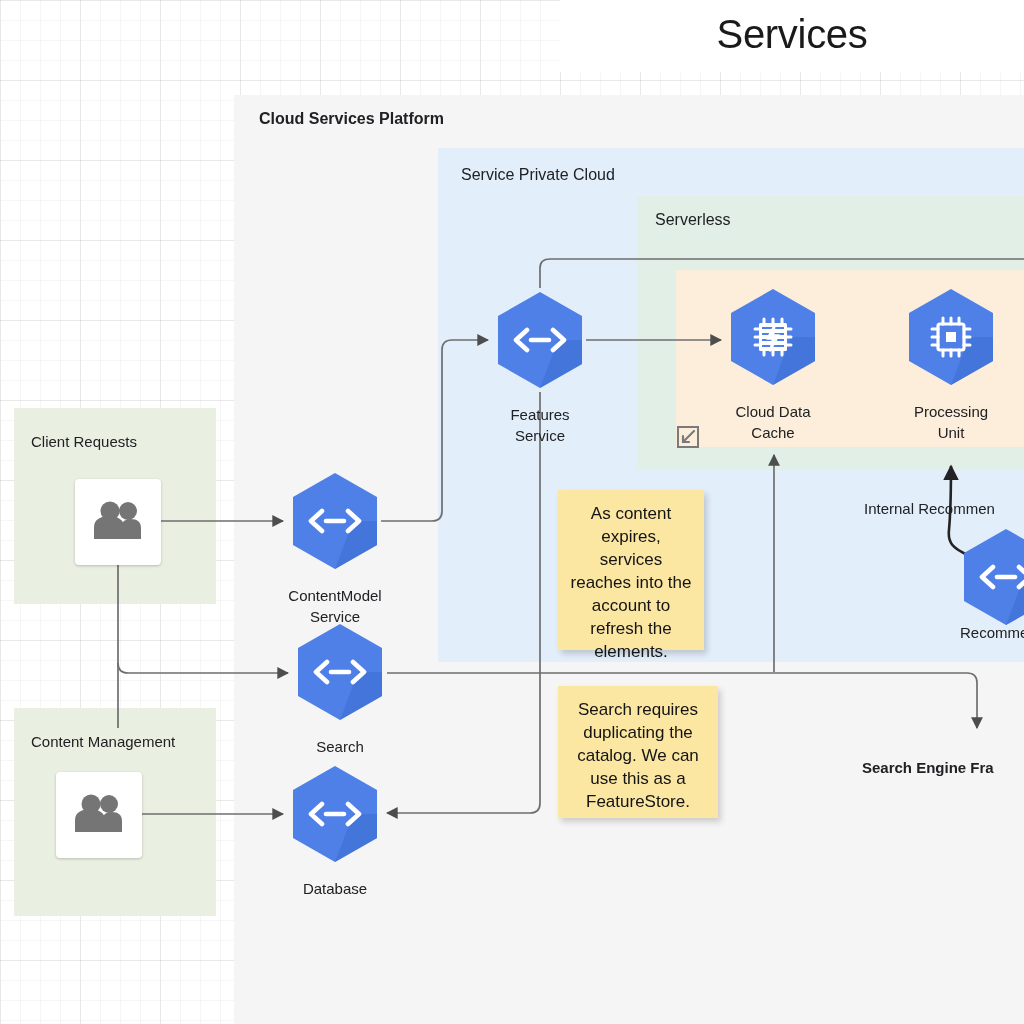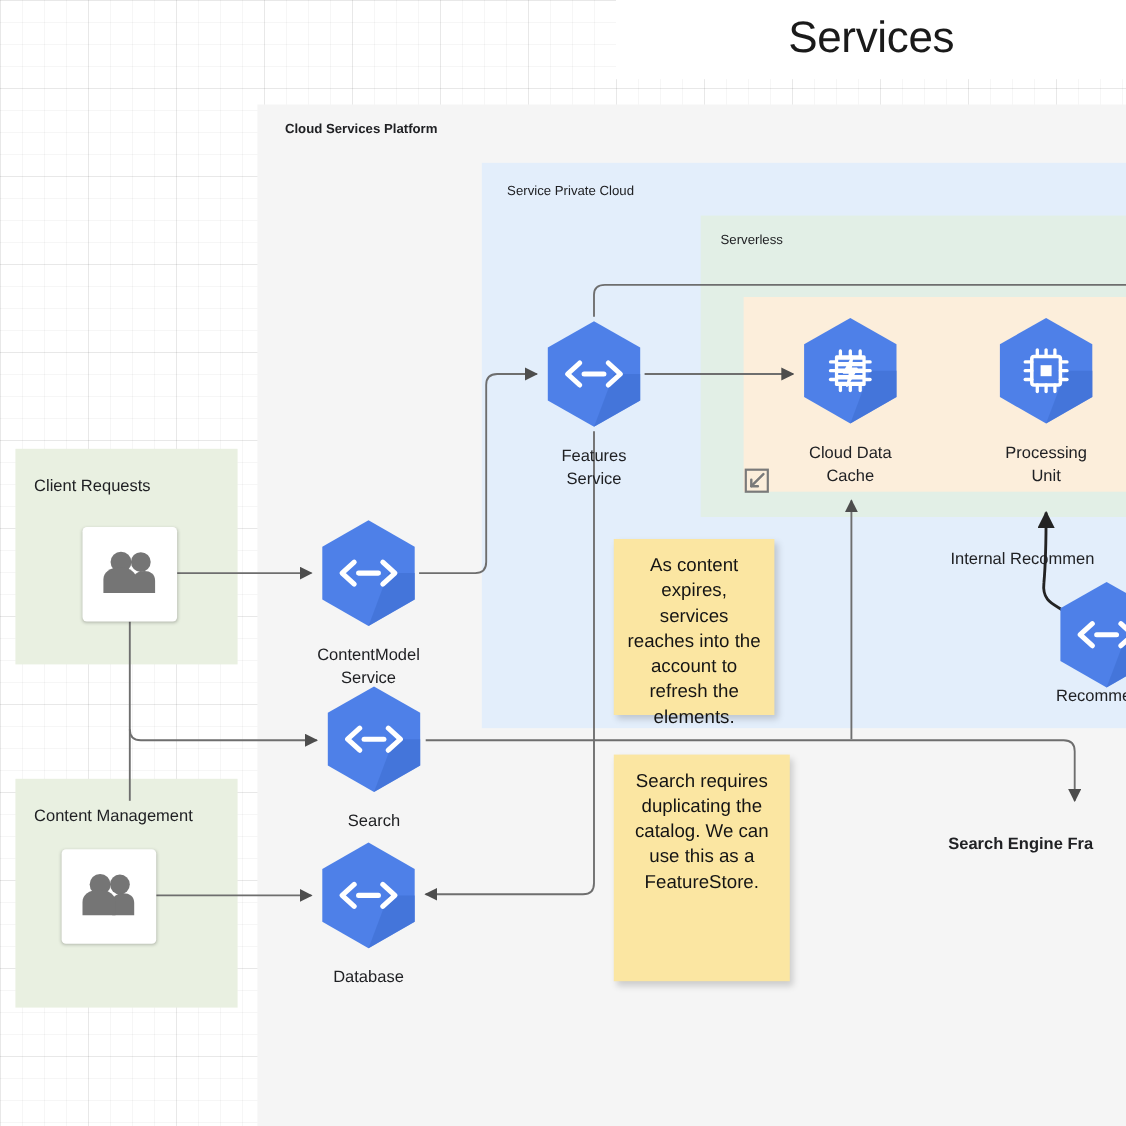--- a/index.html
+++ b/index.html
@@ -41,21 +41,21 @@
     color: #1a1a1a;
     letter-spacing: -0.3px;
     z-index: 31;
     white-space: nowrap;
   }
 
   
   .zone { position: absolute; }
   .zone-label {
     position: absolute;
-    font-size: 12px;
+    font-size: 16px;
     color: #202124;
     white-space: nowrap;
     text-align: center;
   }
 
   #zone-platform {
     left: 234px; top: 95px;
     width: 790px; height: 929px;
     background: #f5f5f5;
     z-index: 2;
@@ -193,21 +193,21 @@
     box-shadow: 3px 4px 6px rgba(0,0,0,0.17);
     font-size: 17px;
     line-height: 23px;
     color: #141414;
     text-align: center;
     padding: 12px 10px 10px 10px;
     box-sizing: border-box;
     z-index: 24;
   }
   #sticky-expire { left: 558px; top: 490px; width: 146px; height: 160px; }
-  #sticky-search { left: 558px; top: 686px; width: 160px; height: 206px; }
+  #sticky-search { left: 558px; top: 686px; width: 160px; height: 132px; }
 
   
   #resize-handle {
     position: absolute;
     left: 676px; top: 425px;
     width: 24px; height: 24px;
     z-index: 26;
   }
 </style>
 </head>

